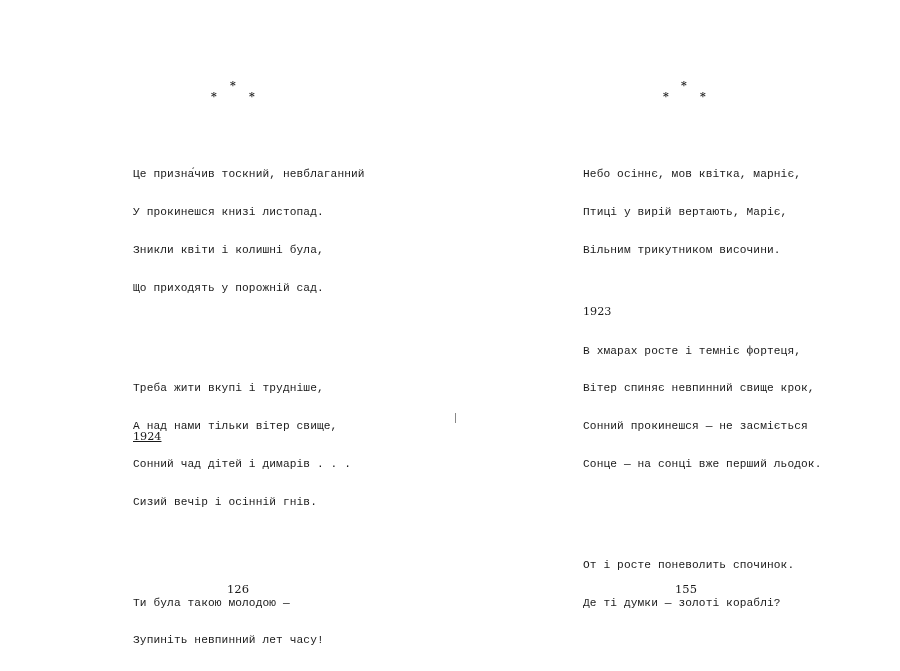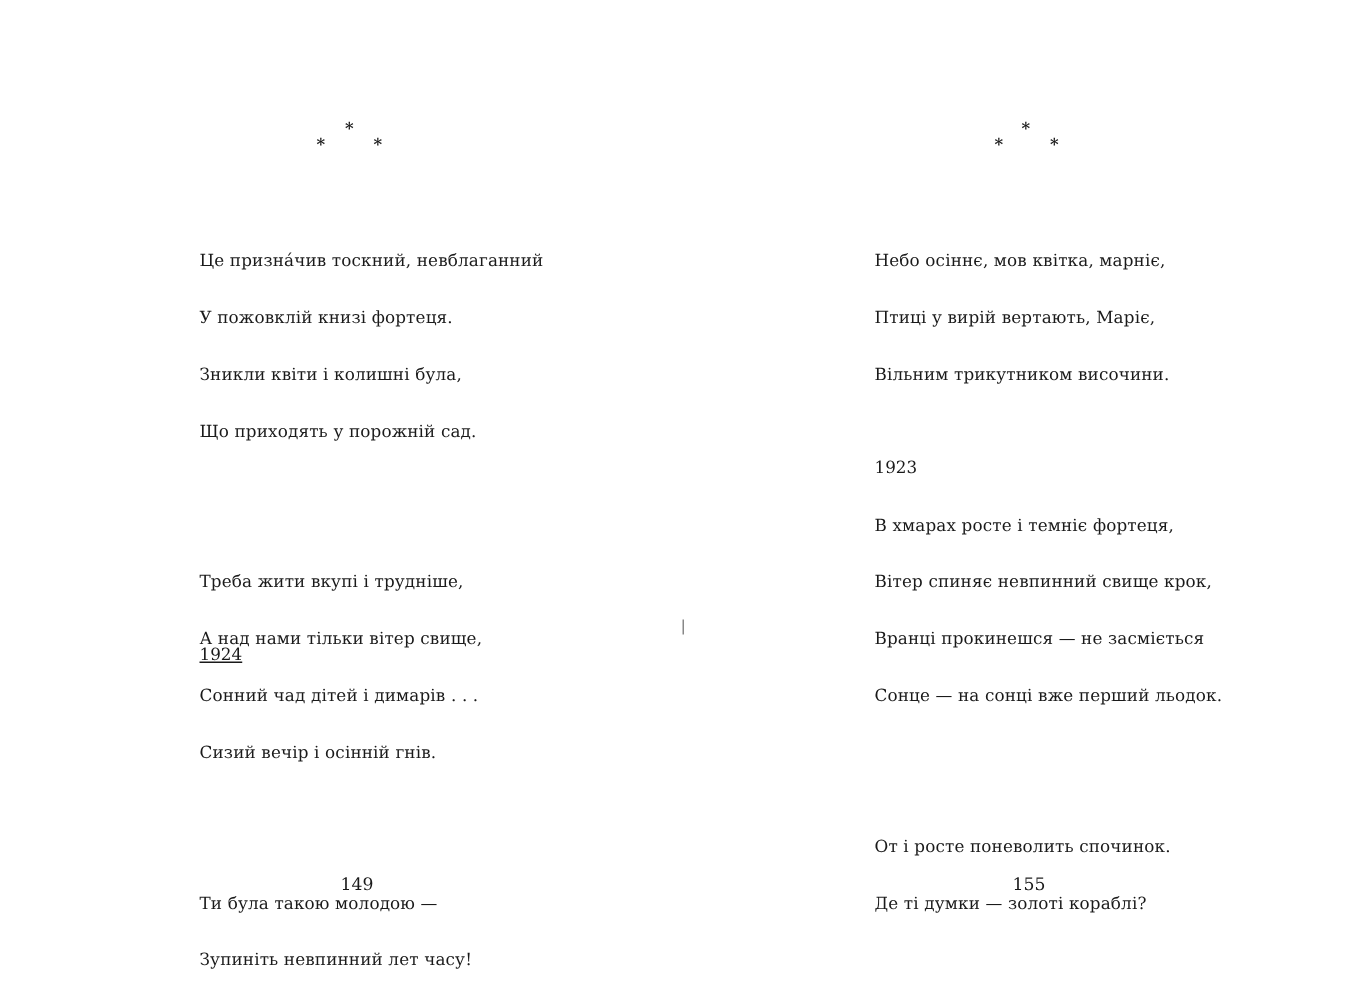--- a/index.html
+++ b/index.html
@@ -6,79 +6,79 @@
   body {
     width: 900px; height: 671px; background: #ffffff; position: relative; overflow: hidden;
     font-family: "DejaVu Serif", "Liberation Serif", serif; color: #1a1a1a;
   }
   .page { position: absolute; top: 0; height: 671px; width: 450px; }
   .page.left { left: 0; }
   .page.right { left: 450px; }
   .stars { position: absolute; width: 60px; height: 24px; }
   .star { position: absolute; font-size: 11px; line-height: 11px; font-weight: bold; }
   .poem { position: absolute; font-size: 11.2px; line-height: 12.6px; white-space: pre; letter-spacing: 0.1px; }
-  .stanza { margin-bottom: 12.6px; }
+  .stanza { margin-bottom: 12.6px; font-family: Liberation Mono, monospace; }
   .line { display: block; }
   .year { position: absolute; font-size: 11.2px; }
   .pagenum { position: absolute; font-size: 11.5px; }
   .gutter-mark { position: absolute; left: 455px; top: 413px; width: 1px; height: 10px; background: #888; }
 </style>
 </head>
 <body>
 
 <div class="page left">
   <div class="stars" style="left:203px; top:80px;">
     <span class="star" style="left:27px; top:0;">*</span>
     <span class="star" style="left:8px; top:11px;">*</span>
     <span class="star" style="left:46px; top:11px;">*</span>
   </div>
   <div class="poem" style="left:133px; top:118px;">
     <div class="stanza">
       <span class="line">Це призна́чив тоскний, невблаганний</span>
-      <span class="line">У пожовклій книзі фортеця.</span>
+      <span class="line">У прокинешся книзі листопад.</span>
       <span class="line">Зникли квіти і колишні була,</span>
       <span class="line">Що приходять у порожній сад.</span>
     </div>
     <div class="stanza">
       <span class="line">Треба жити вкупі і трудніше,</span>
       <span class="line">А над нами тільки вітер свище,</span>
       <span class="line">Сонний чад дітей і димарів . . .</span>
       <span class="line">Сизий вечір і осінній гнів.</span>
     </div>
     <div class="stanza">
       <span class="line">Ти була такою молодою —</span>
       <span class="line">Зупиніть невпинний лет часу!</span>
       
       
     </div>
     
     
   </div>
   <div class="year" style="left:133px; top:430px;text-decoration:underline;">1924</div>
-  <div class="pagenum" style="left:227px; top:582px;">149</div>
+  <div class="pagenum" style="left:227px; top:582px;">126</div>
 </div>
 
 <div class="gutter-mark"></div>
 
 <div class="page right">
   <div class="stars" style="left:204px; top:80px;">
     <span class="star" style="left:27px; top:0;">*</span>
     <span class="star" style="left:9px; top:11px;">*</span>
     <span class="star" style="left:46px; top:11px;">*</span>
   </div>
   <div class="poem" style="left:133px; top:118px;">
     <div class="stanza">
       <span class="line">Небо осіннє, мов квітка, марніє,</span>
       <span class="line">Птиці у вирій вертають, Маріє,</span>
       <span class="line">Вільним трикутником височини.</span>
     </div>
     <div class="stanza">
       <span class="line">В хмарах росте і темніє фортеця,</span>
       <span class="line">Вітер спиняє невпинний свище крок,</span>
-      <span class="line">Вранці прокинешся — не засміється</span>
+      <span class="line">Сонний прокинешся — не засміється</span>
       <span class="line">Сонце — на сонці вже перший льодок.</span>
     </div>
     <div class="stanza">
       <span class="line">От і росте поневолить спочинок.</span>
       <span class="line">Де ті думки — золоті кораблі?</span>
       
       
     </div>
   </div>
   <div class="year" style="left:133px; top:305px;">1923</div>

